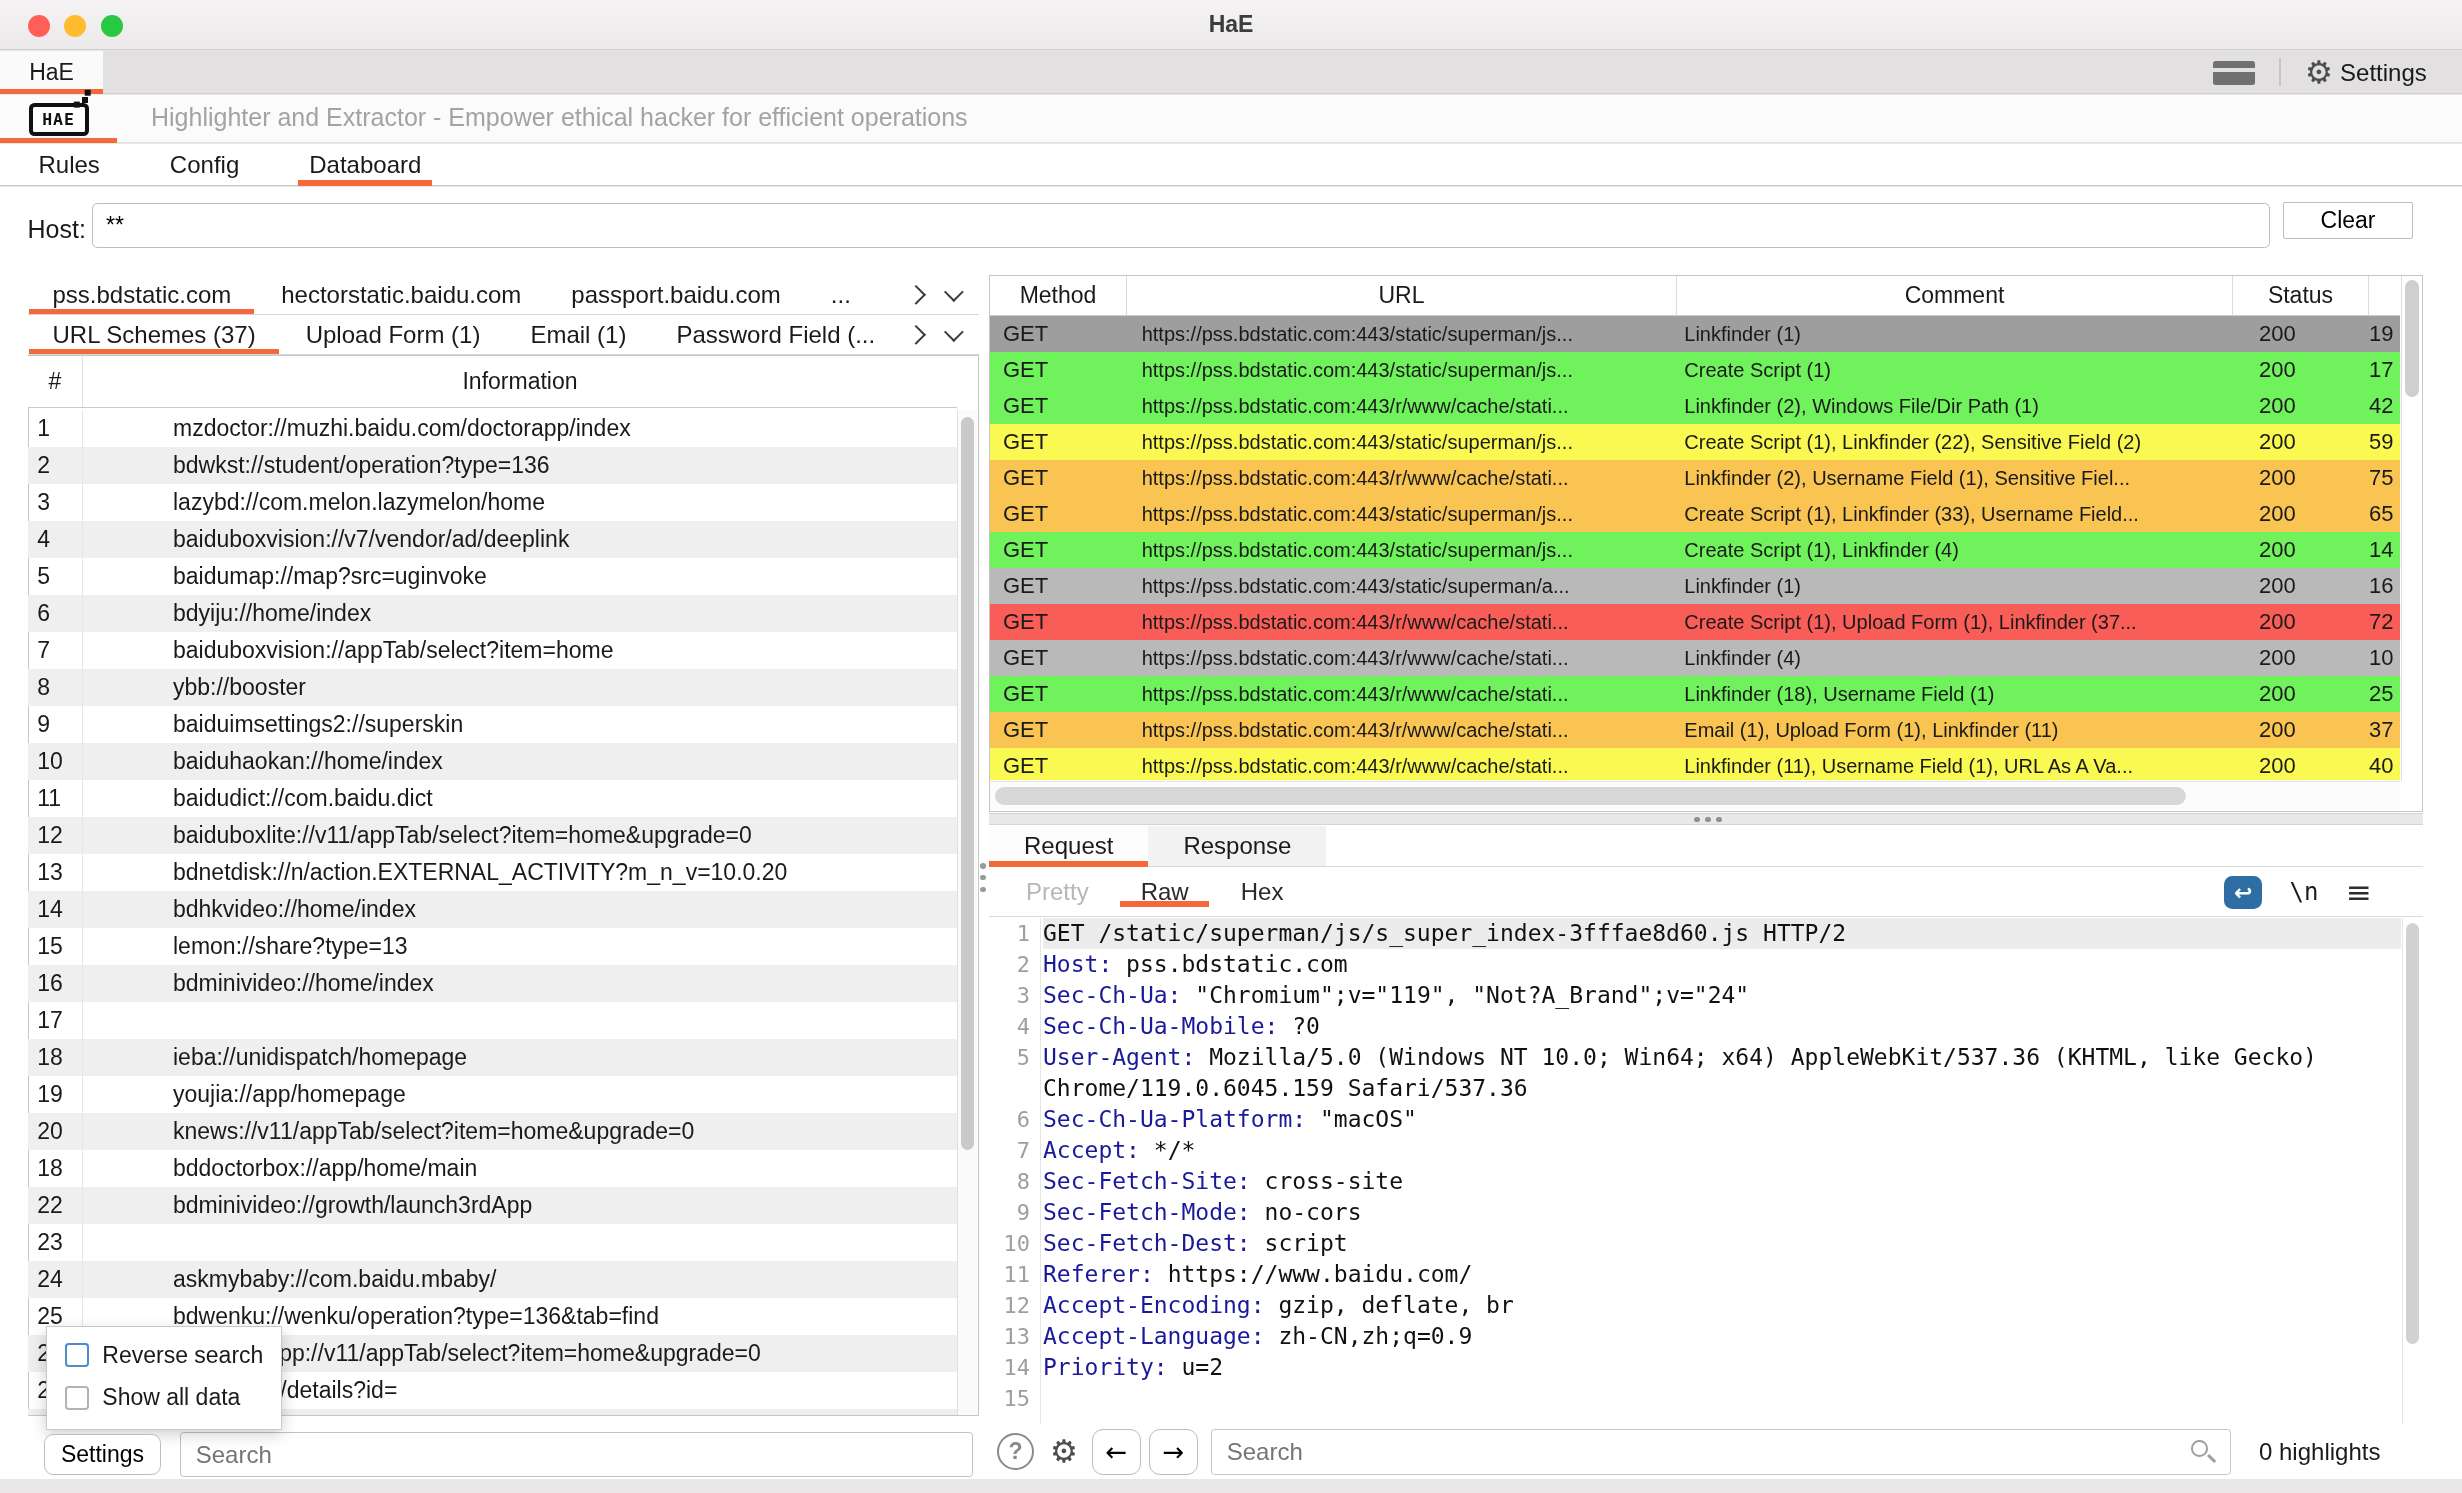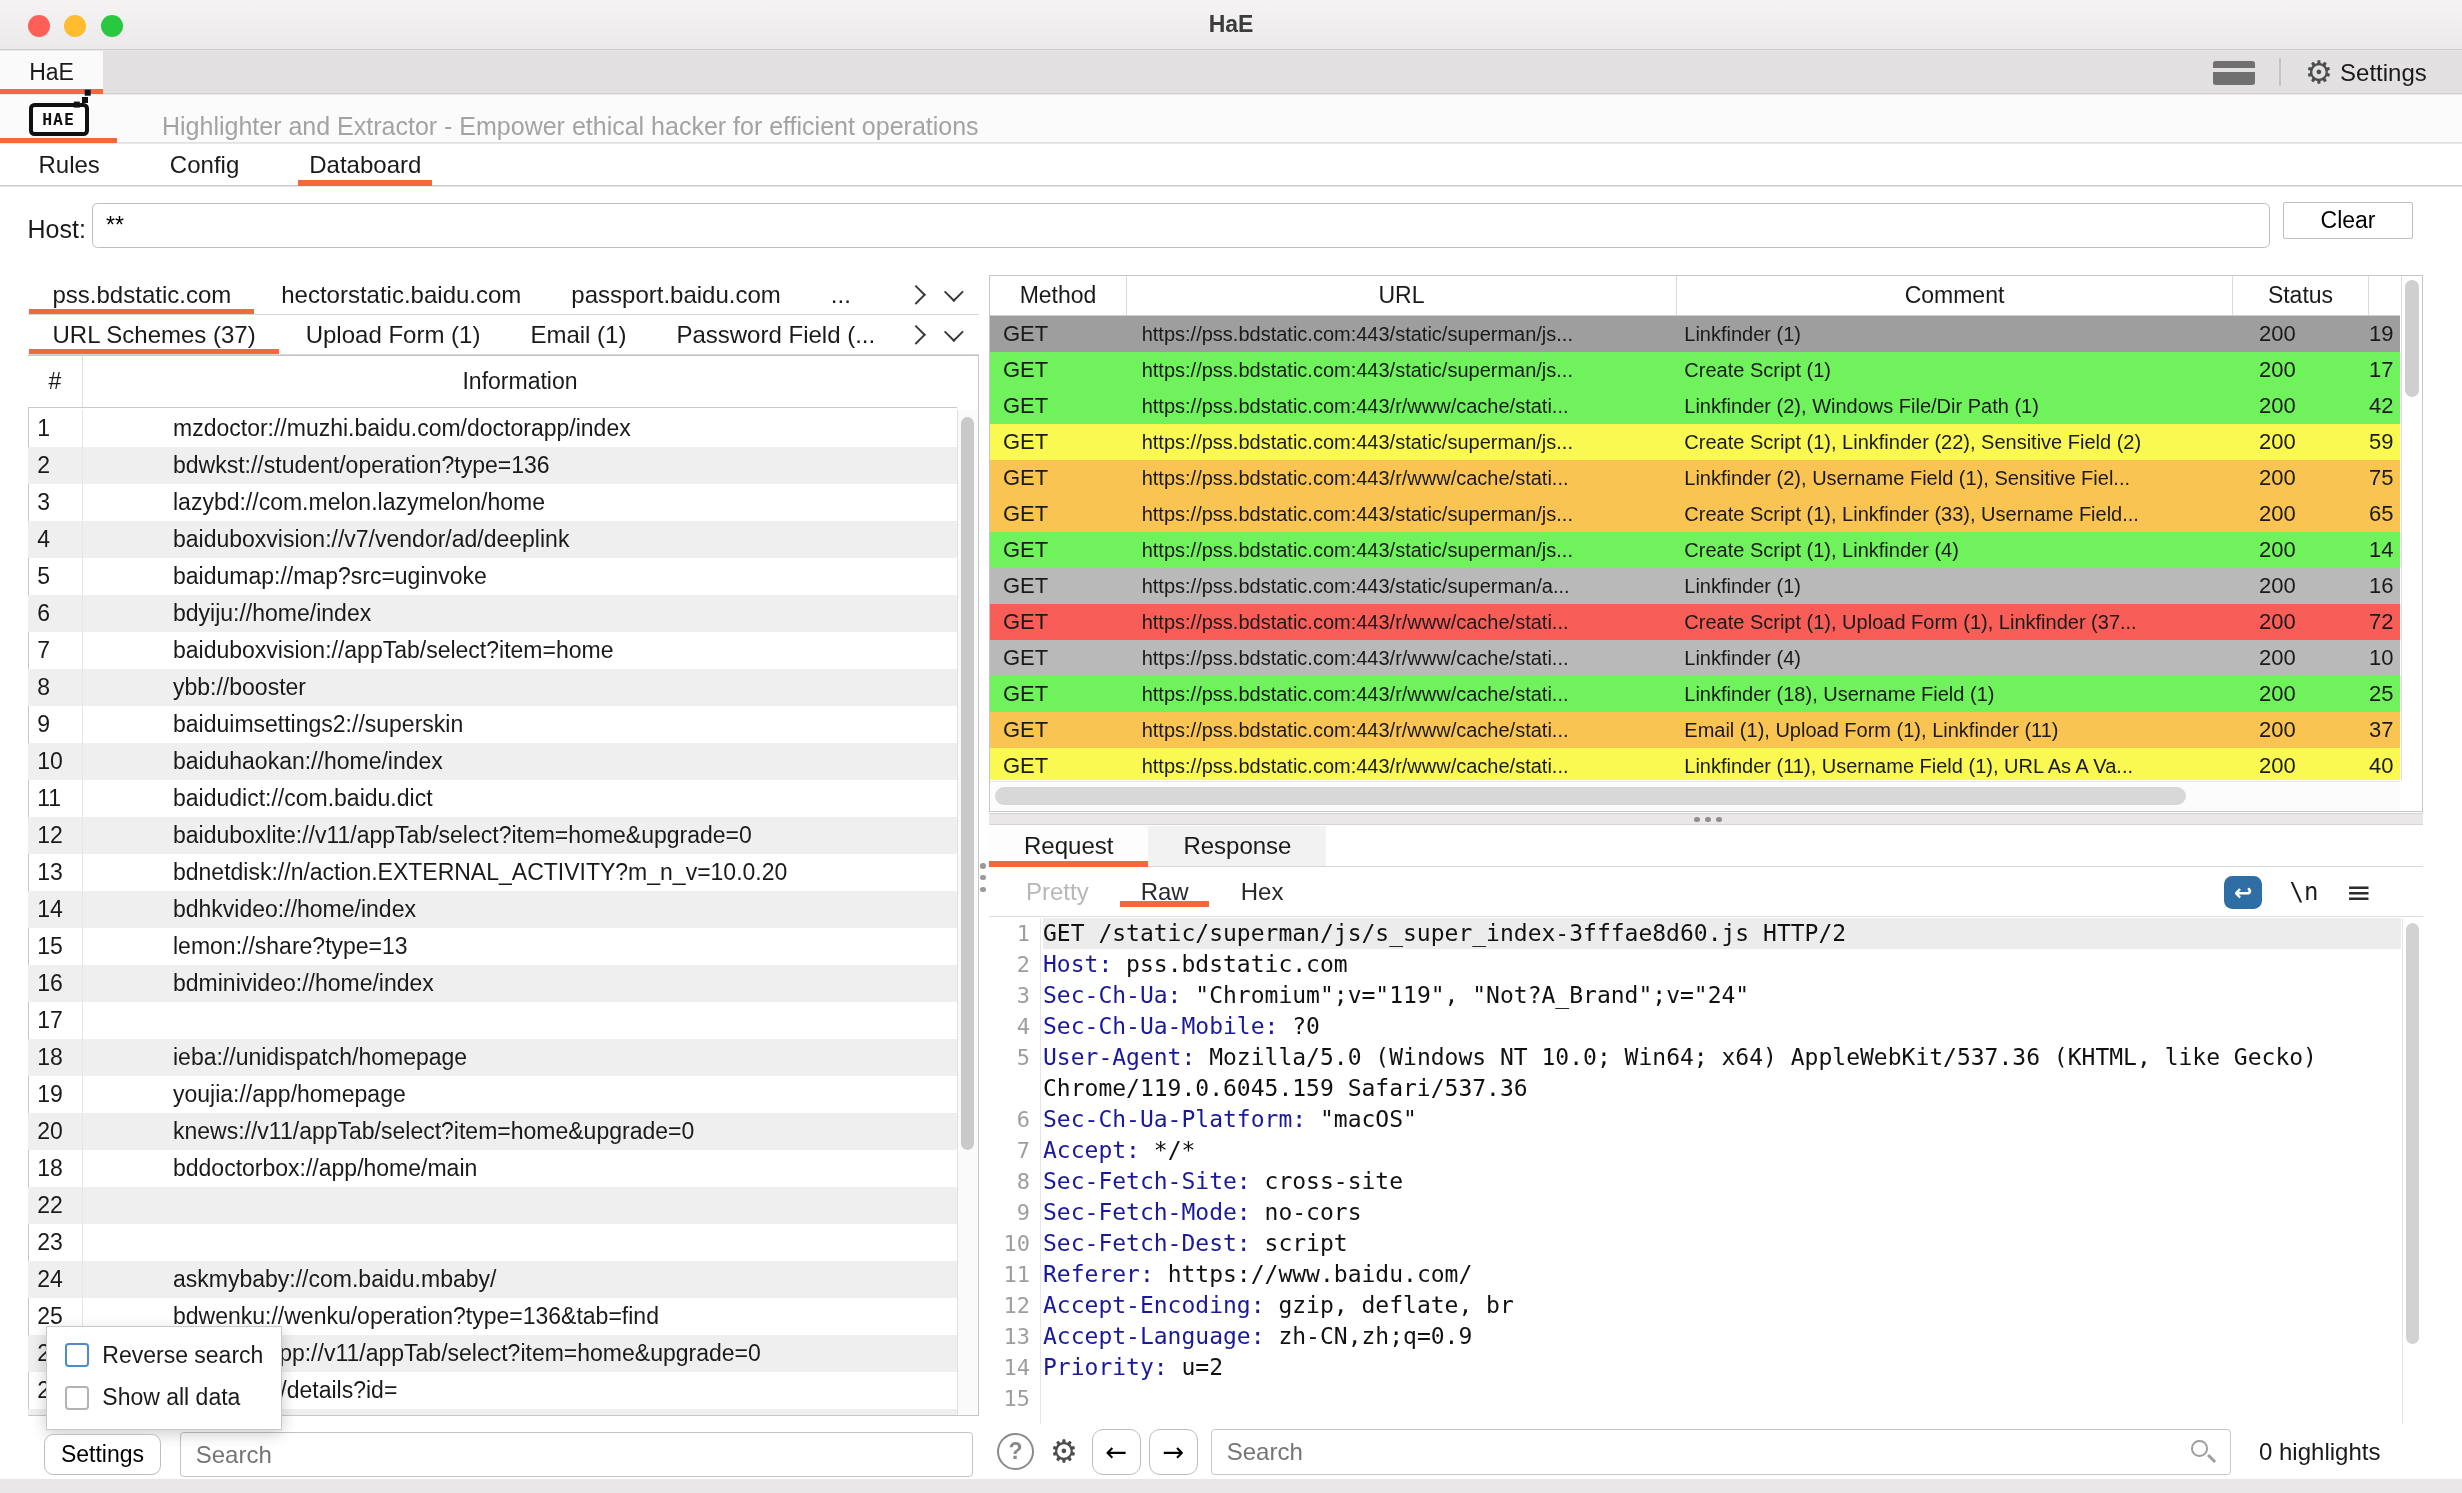--- a/index.html
+++ b/index.html
@@ -22,21 +22,21 @@
   .strip-divider { position:absolute; left:2279px; top:7.3px; width:1.8px; height:28px; background:#c6c4c4; }
   .settings-chip { position:absolute; left:2305px; top:0; height:43px; display:flex; align-items:center; gap:7.3px; font-size:24px; }
   .gear-glyph { font-family:"DejaVu Sans",sans-serif; font-size:31px; color:#4d4d4d; line-height:1; }
 
   
   .ext-row { left:0; top:95px; width:2462px; height:48px; background:#fcfbfb; border-bottom:0.9px solid #e2e2e2; }
   .logo-tab { position:absolute; left:0; top:0; width:117px; height:48px; display:flex; align-items:center; justify-content:center; }
   .logo-tab::after { content:""; position:absolute; left:0; bottom:0; width:100%; height:5.5px; background:var(--accent); }
   .logo-badge { position:relative; width:60px; height:33px; border:4.6px solid #111; border-radius:5.5px; background:#fff; display:flex; align-items:center; justify-content:center; font-family:"DejaVu Sans Mono",monospace; font-weight:bold; font-size:16.5px; letter-spacing:0.9px; color:#111; }
   .logo-badge::before { content:""; position:absolute; top:-10px; right:-3.7px; width:6.4px; height:6.4px; background:#111; box-shadow:-8.2px 4.6px 0 #111, 2.7px -7.3px 0 #111; }
-  .subtitle { position:absolute; left:162px; top:0; height:44px; display:flex; align-items:center; font-size:25px; color:#a3a3a3;margin-top:9px; }
+  .subtitle { position:absolute; left:151px; top:0; height:44px; display:flex; align-items:center; font-size:25px; color:#a3a3a3; }
 
   
   .subnav { left:0; top:144px; width:2462px; height:42px; background:#fff; border-bottom:0.9px solid #c9c9c9; display:flex; padding-left:27.5px; }
   .subnav-tab { position:relative; height:100%; display:flex; align-items:center; font-size:24px; margin-right:48px; padding:0 11px; }
   .subnav-tab.selected::after { content:""; position:absolute; left:0; right:0; bottom:-0.9px; height:5.5px; background:var(--accent); }
 
   
   .host-label { left:27.5px; top:189px; height:81px; display:flex; align-items:center; font-size:25px; }
   .host-input { left:92px; top:203px; width:2178px; height:45px; border:1.8px solid #bdbdbd; border-radius:5.5px; font-size:23px; padding:0 13px; font-family:"Liberation Sans",sans-serif; background:#fff; }
   .clear-btn { left:2283px; top:202px; width:130px; height:37px; border:1.8px solid #bdbdbd; border-radius:2px; background:#fff; font-size:23px; font-family:"Liberation Sans",sans-serif; }
@@ -346,20 +346,21 @@
       <div class="lcell-info">knews://v11/appTab/select?item=home&amp;upgrade=0</div>
     </div>
 
     <div class="lrow">
       <div class="lcell-n">18</div>
       <div class="lcell-info">bddoctorbox://app/home/main</div>
     </div>
 
     <div class="lrow">
       <div class="lcell-n">22</div>
+      <div class="lcell-info">bdminivideo://growth/launch3rdApp</div>
     </div>
 
     <div class="lrow">
       <div class="lcell-n">23</div>
     </div>
 
     <div class="lrow">
       <div class="lcell-n">24</div>
       <div class="lcell-info">askmybaby://com.baidu.mbaby/</div>
     </div>

